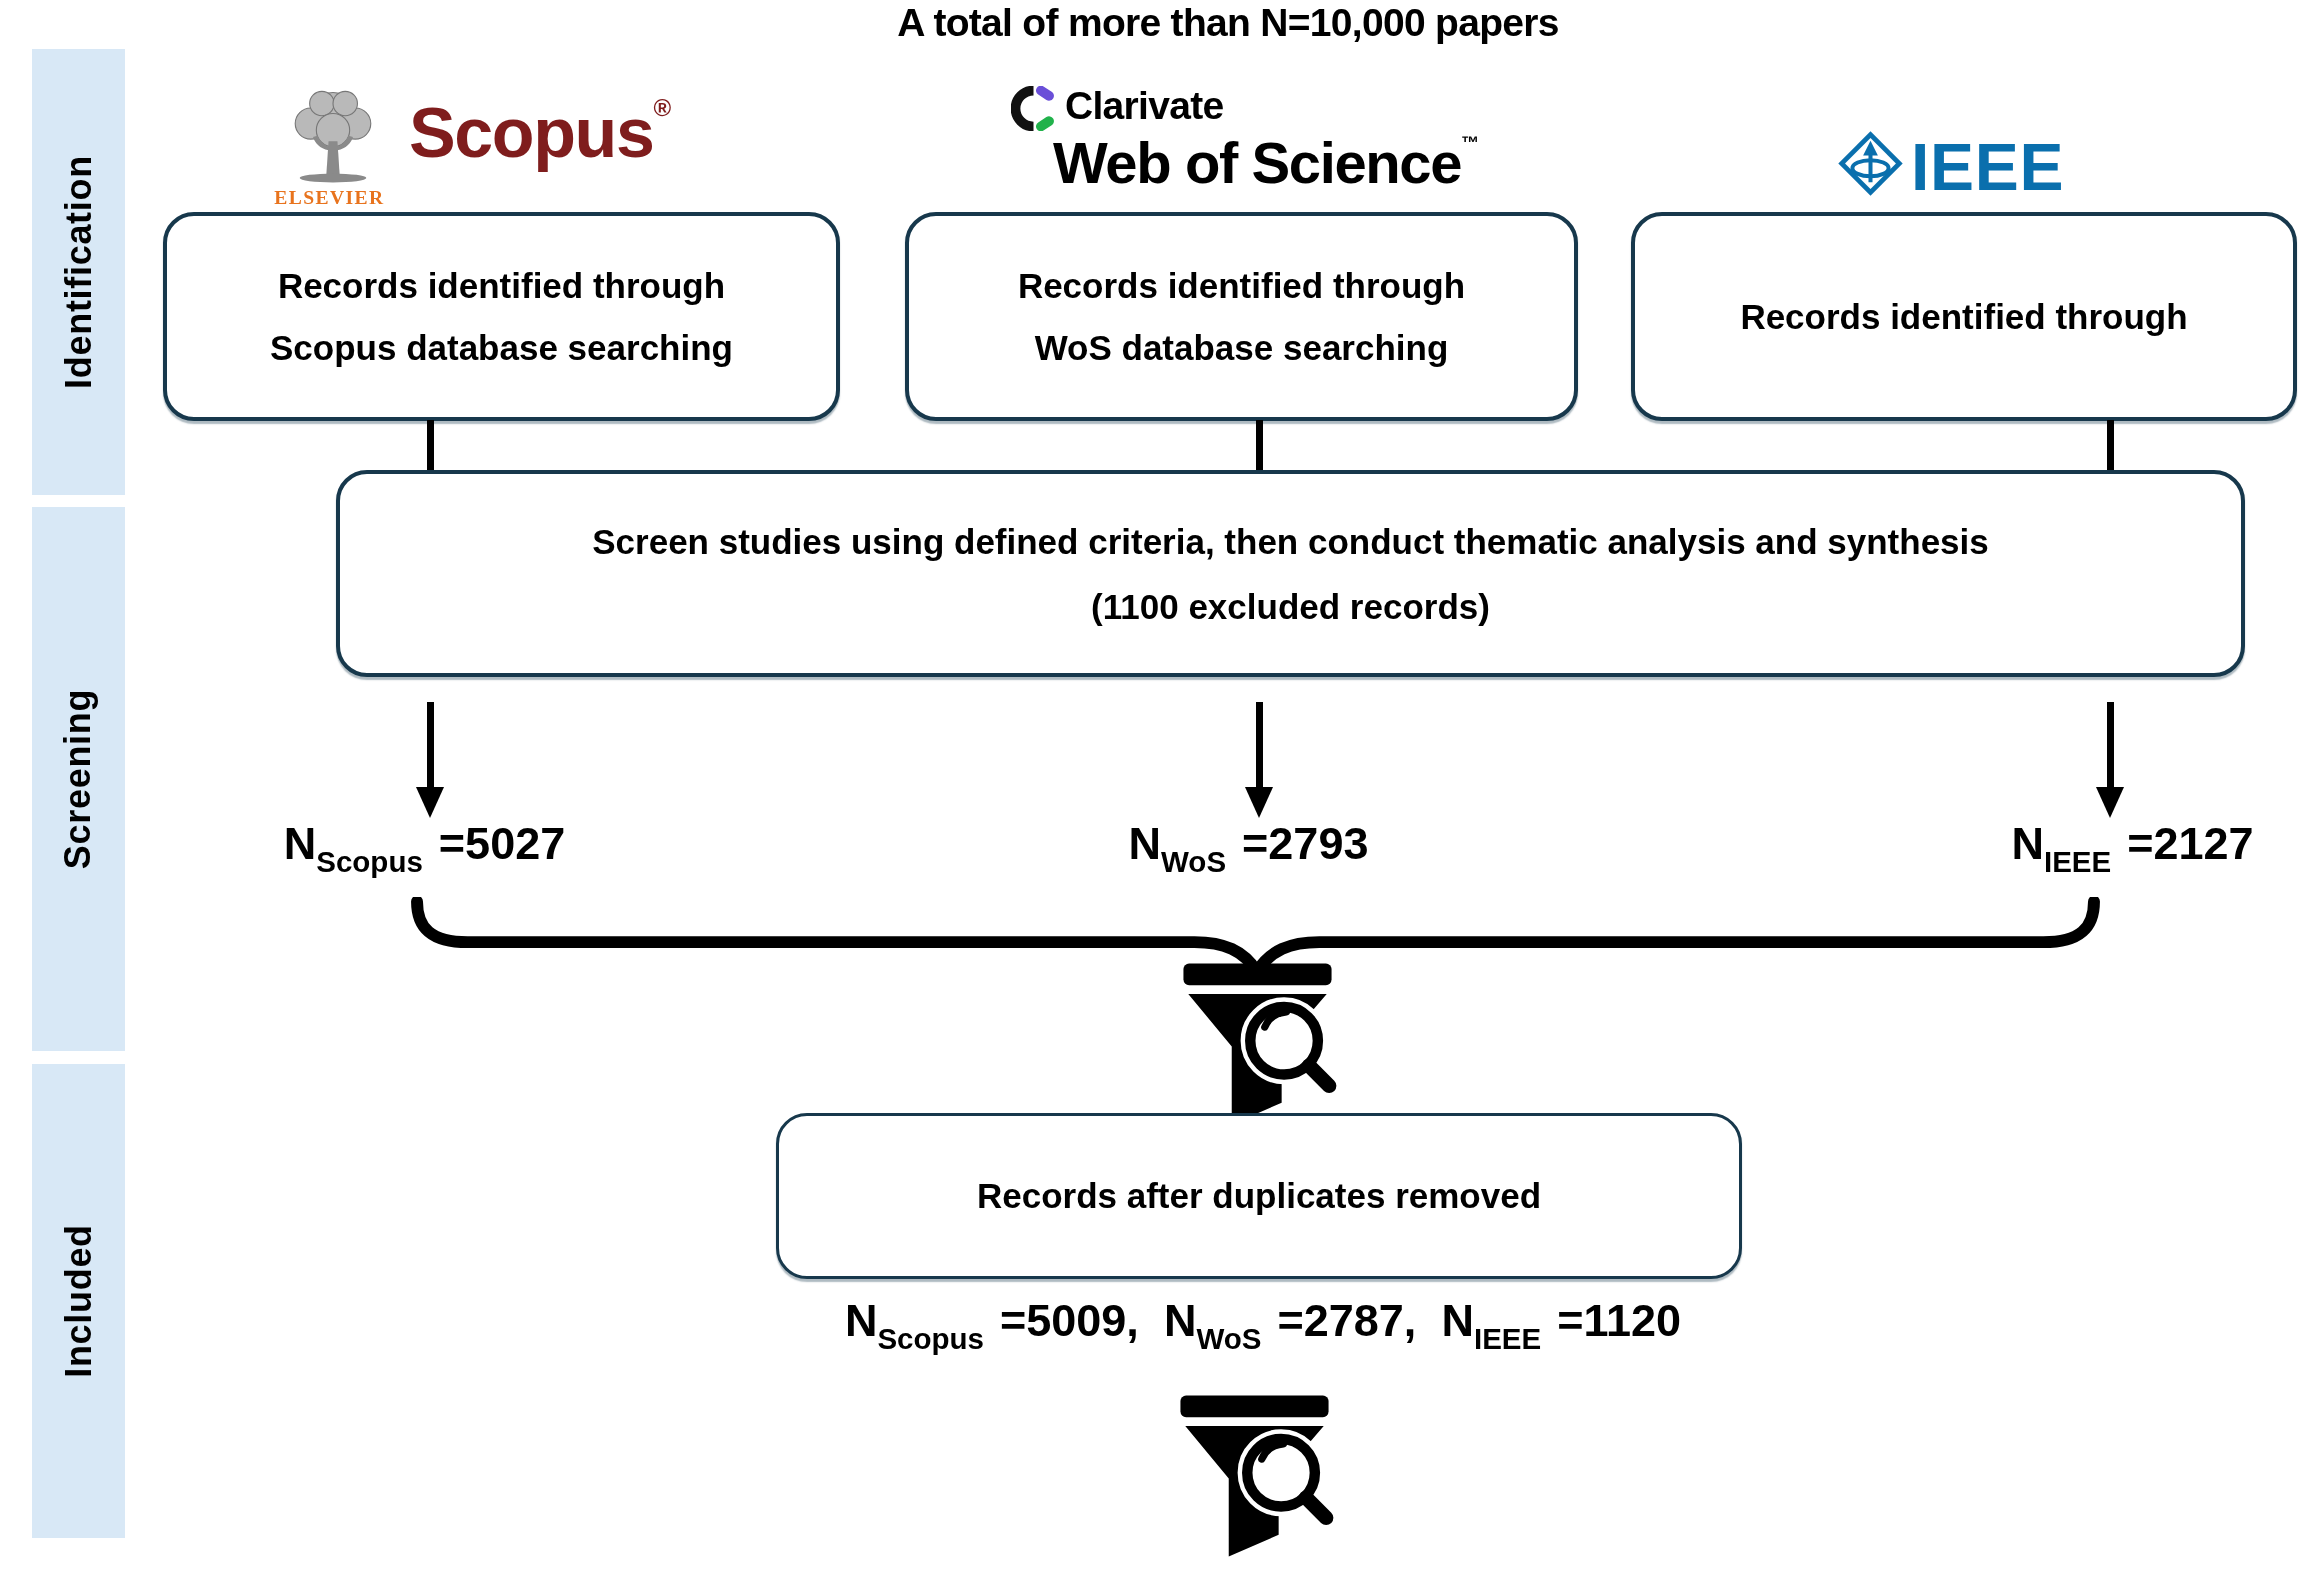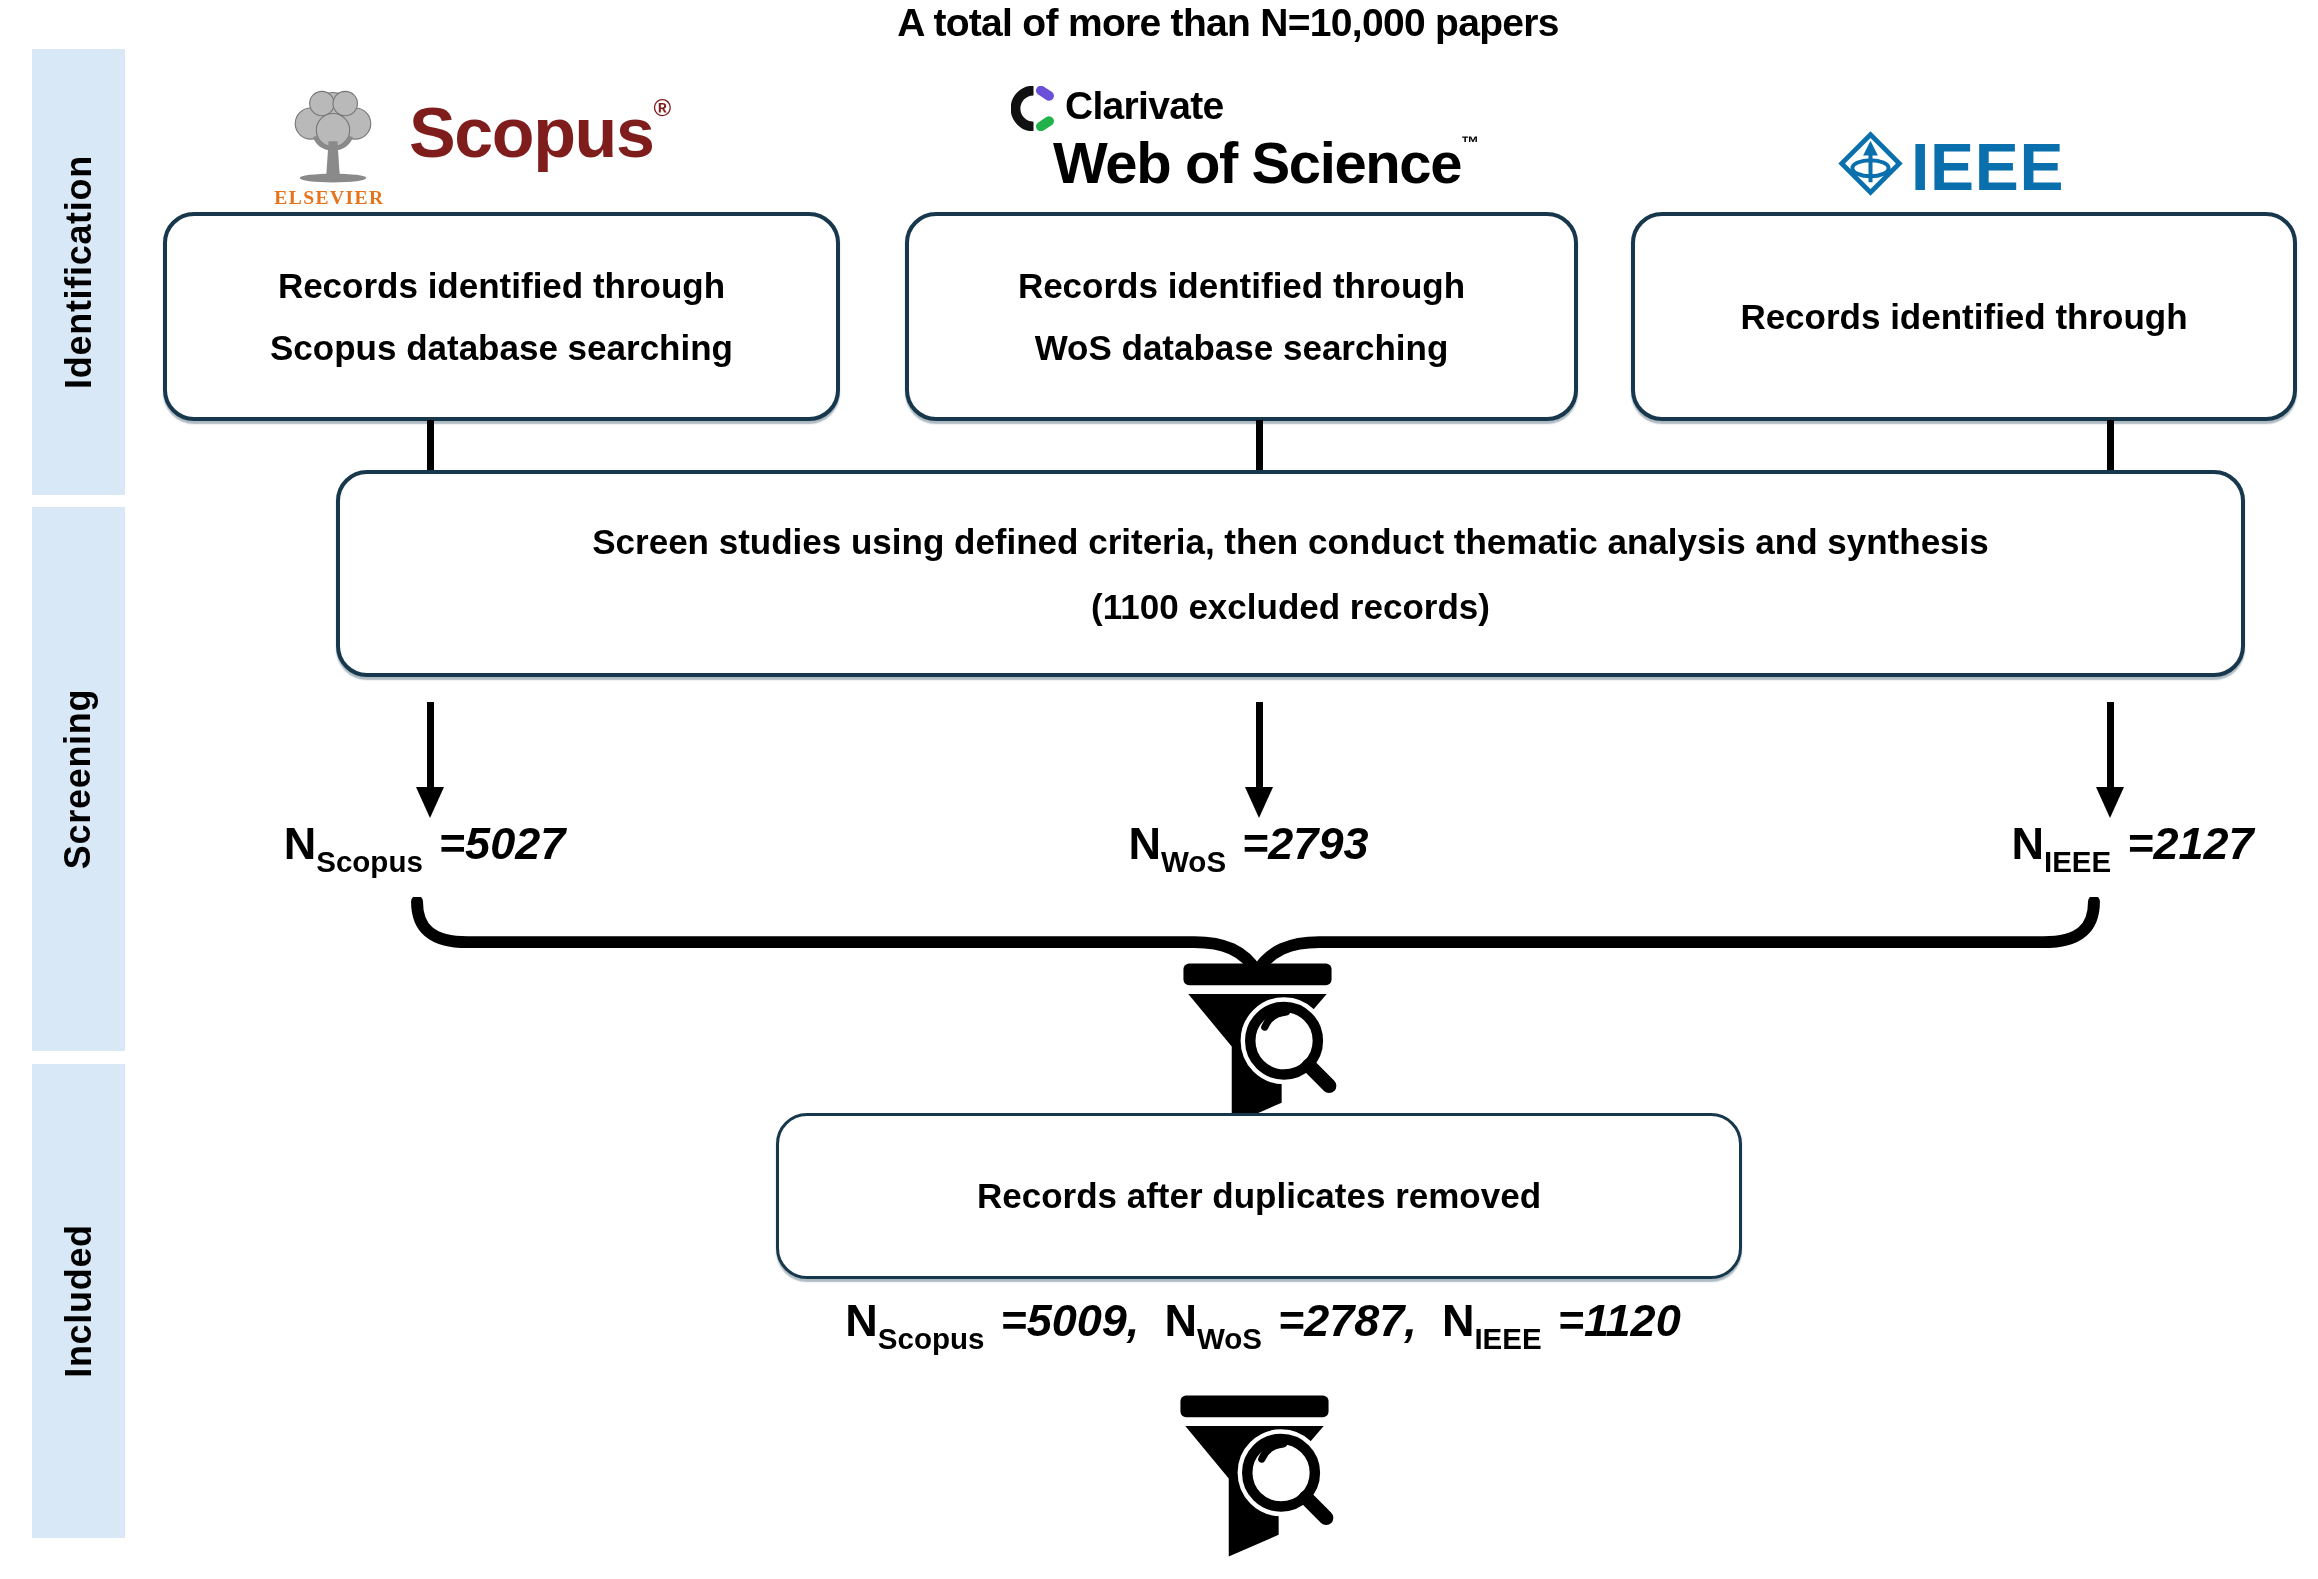--- a/index.html
+++ b/index.html
@@ -69,21 +69,21 @@
     border-left:14px solid transparent;border-right:14px solid transparent;
     border-top:31px solid #000;
   }
   #head-1{left:416px;} #head-2{left:1245px;} #head-3{left:2096px;}
   
   .count{position:absolute;top:818px;width:393px;text-align:center;font-size:45px;font-weight:bold;white-space:nowrap;}
   #count-scopus{left:228px;}
   #count-wos{left:1052px;}
   #count-ieee{left:1936px;}
   .nsub{font-size:29.5px;vertical-align:-12.6px;font-weight:bold;}
-  .nval{margin-left:16px;font-style:italic;}
+  .nval{margin-left:16px;}
   .counts-line{
     position:absolute;left:716px;top:1295px;width:1094px;text-align:center;
     font-size:45px;font-weight:bold;white-space:nowrap;
   }
   .counts-line .group{margin-right:12.6px;}
   .counts-line .group:last-child{margin-right:0;}
   
   .brace{position:absolute;left:410px;top:897px;}
   .funnel{position:absolute;}
   #funnel-top{left:1177px;top:963px;}

